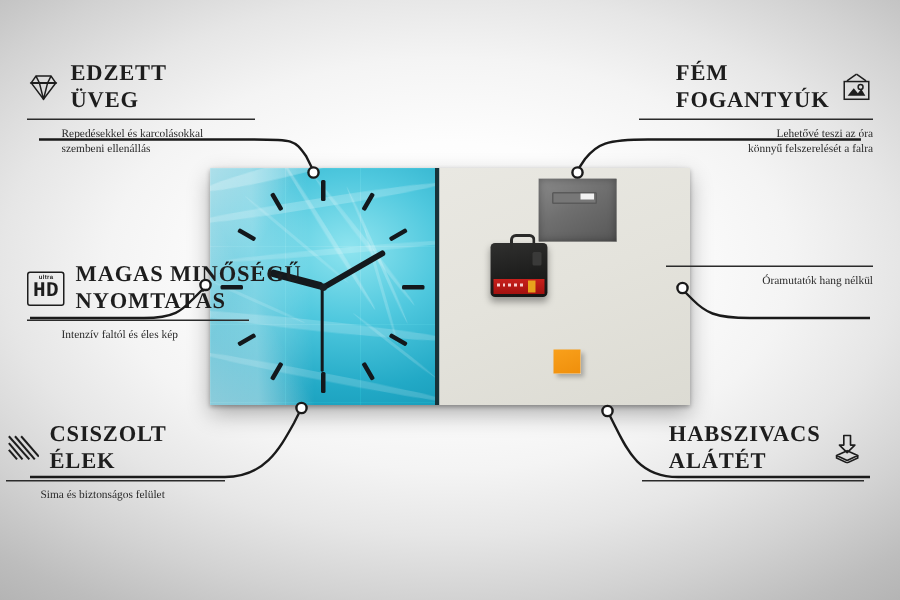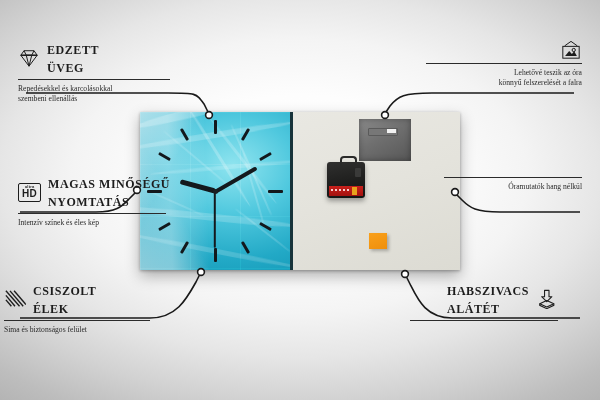--- a/index.html
+++ b/index.html
@@ -73,44 +73,44 @@
 
   #foam{position:absolute;left:76px;top:121px;width:18px;height:16px;
     background:linear-gradient(160deg,#f9a01b 0%,#ef8f0b 100%);
     box-shadow:2px 2px 3px rgba(0,0,0,.25);}
 
   
   .callout{position:absolute;}
   .c-head{display:flex;align-items:center;gap:7px;}
   .c-title{
     font-family:"Liberation Serif",serif;font-weight:700;
-    font-size:12px;letter-spacing:.55px;color:#1d1d1d;line-height:12.5px;
+    font-size:15px;letter-spacing:.55px;color:#1d1d1d;line-height:12.5px;
     text-transform:uppercase;white-space:nowrap;
   }
   .c-rule{height:1px;background:#2b2b2b;margin:3px 0 4px;}
   .c-desc{
     font-family:"Liberation Serif",serif;font-size:7.6px;line-height:10.4px;
     color:#2a2a2a;white-space:pre-line;
   }
   .left .c-head{justify-content:flex-start;}
   .left .c-title{text-align:left;}
-  .left .c-desc{text-align:left;}
+  .left .c-desc{text-align:left;margin-left:23px;}
   .right .c-head{justify-content:flex-end;}
   .right .c-title{text-align:right;}
   .right .c-desc{text-align:right;}
 
   .ico{width:22px;height:20px;flex:0 0 22px;display:block;}
   .ico svg{display:block;width:22px;height:20px;}
 
   .hdbadge{
     flex:0 0 auto;border:1.2px solid #1d1d1d;border-radius:2px;
     padding:1px 3px 1.5px;text-align:center;line-height:1;background:transparent;
   }
   .hdbadge .u{font-family:"Liberation Sans",sans-serif;font-size:4px;font-weight:700;letter-spacing:.2px;color:#1d1d1d;display:block;}
-  .hdbadge .h{font-family:Liberation Sans, sans-serif;font-size:10px;font-weight:700;letter-spacing:.3px;color:#1d1d1d;display:block;margin-top:.5px;}
+  .hdbadge .h{font-family:Liberation Mono, monospace;font-size:14px;font-weight:700;letter-spacing:.3px;color:#1d1d1d;display:block;margin-top:.5px;}
 
   #wires{position:absolute;left:0;top:0;width:600px;height:400px;pointer-events:none;}
 </style>
 </head>
 <body>
 
 <div id="stage">
 
   <div id="product">
 
@@ -213,21 +213,21 @@
       <span class="hdbadge">
         <span class="u">ultra</span>
         <span class="h">HD</span>
       </span>
       <span>
         <span class="c-title">MAGAS MINŐSÉGŰ</span><br>
         <span class="c-title">NYOMTATÁS</span>
       </span>
     </div>
     <div class="c-rule" style="width:148px;"></div>
-    <div class="c-desc">Intenzív színek és éles kép</div>
+    <div class="c-desc">Intenzív faltól és éles kép</div>
   </div>
 
   <div class="callout left" style="left:4px;top:281px;width:148px;">
     <div class="c-head">
       <span class="ico">
         <svg viewBox="0 0 24 22">
             <g stroke="#1d1d1d" stroke-width="1.5" fill="none">
           <path d="M2 2 L17 19"></path>
               <path d="M6.5 2 L21 19"></path>
               <path d="M11 2 L24 17"></path>
@@ -240,43 +240,47 @@
         <span class="c-title">CSISZOLT</span><br>
         <span class="c-title">ÉLEK</span>
       </span>
     </div>
     <div class="c-rule" style="width:146px;"></div>
     <div class="c-desc">Sima és biztonságos felület</div>
   </div>
 
   <div class="callout right" style="left:424px;top:40px;width:158px;">
     <div class="c-head">
+      <span>
+        <span class="c-title">FÉM</span><br>
+        <span class="c-title">FOGANTYÚK</span>
+      </span>
       <span class="ico">
         <svg viewBox="0 0 24 22">
             <g fill="none" stroke="#1d1d1d" stroke-width="1.1">
           <rect x="3" y="7" width="18" height="13"></rect>
           <path d="M12 1.5 L5 6.5"></path>
               <path d="M12 1.5 L19 6.5"></path>
           <path d="M5.5 17.5 L10 12 L13 15.5 L15.5 12.5 L18.5 17.5 Z" fill="#1d1d1d" stroke="none"></path>
           <circle cx="15" cy="11" r="1.8"></circle>
         </g>
           </svg>
       </span>
     </div>
     <div class="c-rule" style="width:156px;margin-left:2px;"></div>
-    <div class="c-desc">Lehetővé teszik az óra
+    <div class="c-desc">Lehetővé teszi az óra
 könnyű felszerelését a falra</div>
   </div>
 
   <div class="callout right" style="left:442px;top:174px;width:140px;">
     <div class="c-rule" style="width:138px;margin-left:2px;"></div>
     <div class="c-desc">Óramutatók hang nélkül</div>
   </div>
 
-  <div class="callout right" style="left:408px;top:281px;width:150px;">
+  <div class="callout right" style="left:426px;top:281px;width:150px;">
     <div class="c-head">
       <span>
         <span class="c-title">HABSZIVACS</span><br>
         <span class="c-title">ALÁTÉT</span>
       </span>
       <span class="ico">
         <svg viewBox="0 0 24 22">
             <g fill="none" stroke="#1d1d1d" stroke-width="1.2">
           <path d="M9.3 1.5 L14.2 1.5 L14.2 8.5 L17.4 8.5 L11.75 14 L6.1 8.5 L9.3 8.5 Z" stroke-linejoin="round"></path>
           <path d="M4 16.2 L11.75 12.6 L19.5 16.2 L11.75 19.8 Z" stroke-linejoin="round"></path>

